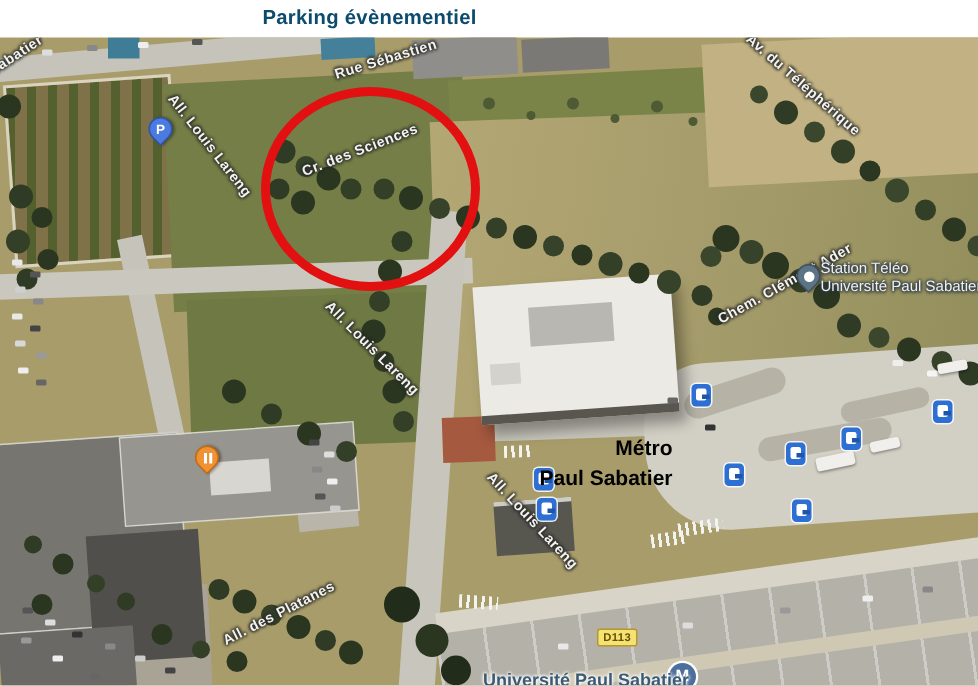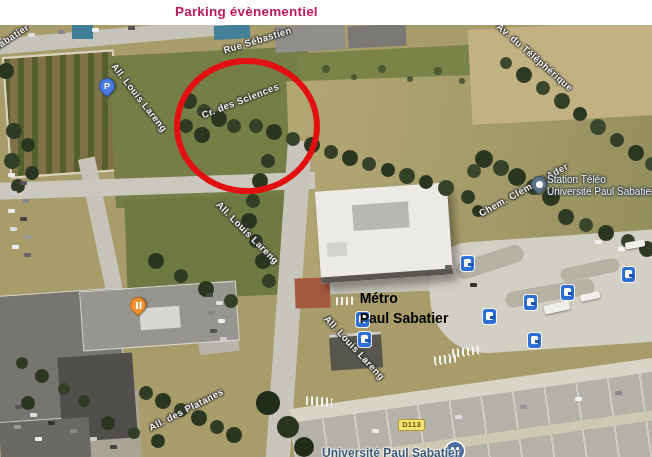--- a/index.html
+++ b/index.html
@@ -1,19 +1,19 @@
 <!DOCTYPE html>
 <html><head>
 <meta charset="utf-8">
 <style>
   * { margin:0; padding:0; box-sizing:border-box; }
   body { background:#fff; font-family:"Liberation Sans", sans-serif; }
   .page { position:relative; width:652px; height:457px; background:#fff; overflow:hidden; }
 
-  .doc-title { position:absolute; left:175px; top:4px; font:bold 13.5px "Liberation Sans", sans-serif; color:#be185d; letter-spacing:.2px; }
+  .doc-title { position:absolute; left:175px; top:4px; font:bold 13.5px "Liberation Sans", sans-serif; color:#0c4a6e; letter-spacing:.2px; }
 
   .map { position:absolute; left:0; top:25px; width:652px; height:432px; overflow:hidden; background:#a89d6a; }
   .abs { position:absolute; }
 
   
   .t-garden { left:6px; top:28px; width:112px; height:122px; transform:rotate(-4deg);
     background:repeating-linear-gradient(94deg,#55602f 0 6px,#7f7148 6px 14px);
     border:2px solid #d9d3bf; }
   .t-lawn1 { left:112px; top:26px; width:200px; height:152px; transform:rotate(-3deg); background:#747e46; }
   .t-lawn-tr { left:300px; top:24px; width:175px; height:60px; transform:rotate(-3deg); background:#7a8449; }
@@ -114,21 +114,21 @@
   .bus-icon { position:absolute; width:13px; height:15px; background:#2e6fd3; border-radius:3px; box-shadow:0 0 0 1px rgba(255,255,255,.85); z-index:31; }
   .bus-body { position:absolute; left:3px; top:3px; width:7px; height:8px; background:#fff; border-radius:1.5px; }
   .bus-win { position:absolute; left:4px; top:4px; width:5px; height:3px; background:#1e55a8; }
   .metro-badge { left:446px; top:417px; width:18px; height:18px; border-radius:50%; background:#4d6f9e; box-shadow:0 0 0 1.5px #fff;
     color:#fff; font:bold 11px "Liberation Sans", sans-serif; text-align:center; line-height:18px; z-index:32; }
   .route-badge { left:398px; top:394px; width:27px; height:12px; background:#f3e372; border:1px solid #b9962c; border-radius:2px; z-index:31;
     font:bold 7.5px "Liberation Sans", sans-serif; color:#6b4f00; text-align:center; line-height:10px; letter-spacing:.3px; }
 
   
   .red-circle { left:174px; top:33px; width:146px; height:136px; border:6px solid #e21010; border-radius:50%; z-index:40; }
-  .metro-annotation { left:404px; top:263px; transform:translateX(-50%); z-index:41; text-align:left;
+  .metro-annotation { left:404px; top:263px; transform:translateX(-50%); z-index:41; text-align:right;
     font:bold 14px "Liberation Sans", sans-serif; color:#000; line-height:20px; white-space:nowrap; }
 </style>
 </head>
 <body>
 
 <div class="page">
 
   <div class="doc-title">Parking évènementiel</div>
 
   <div class="map">

